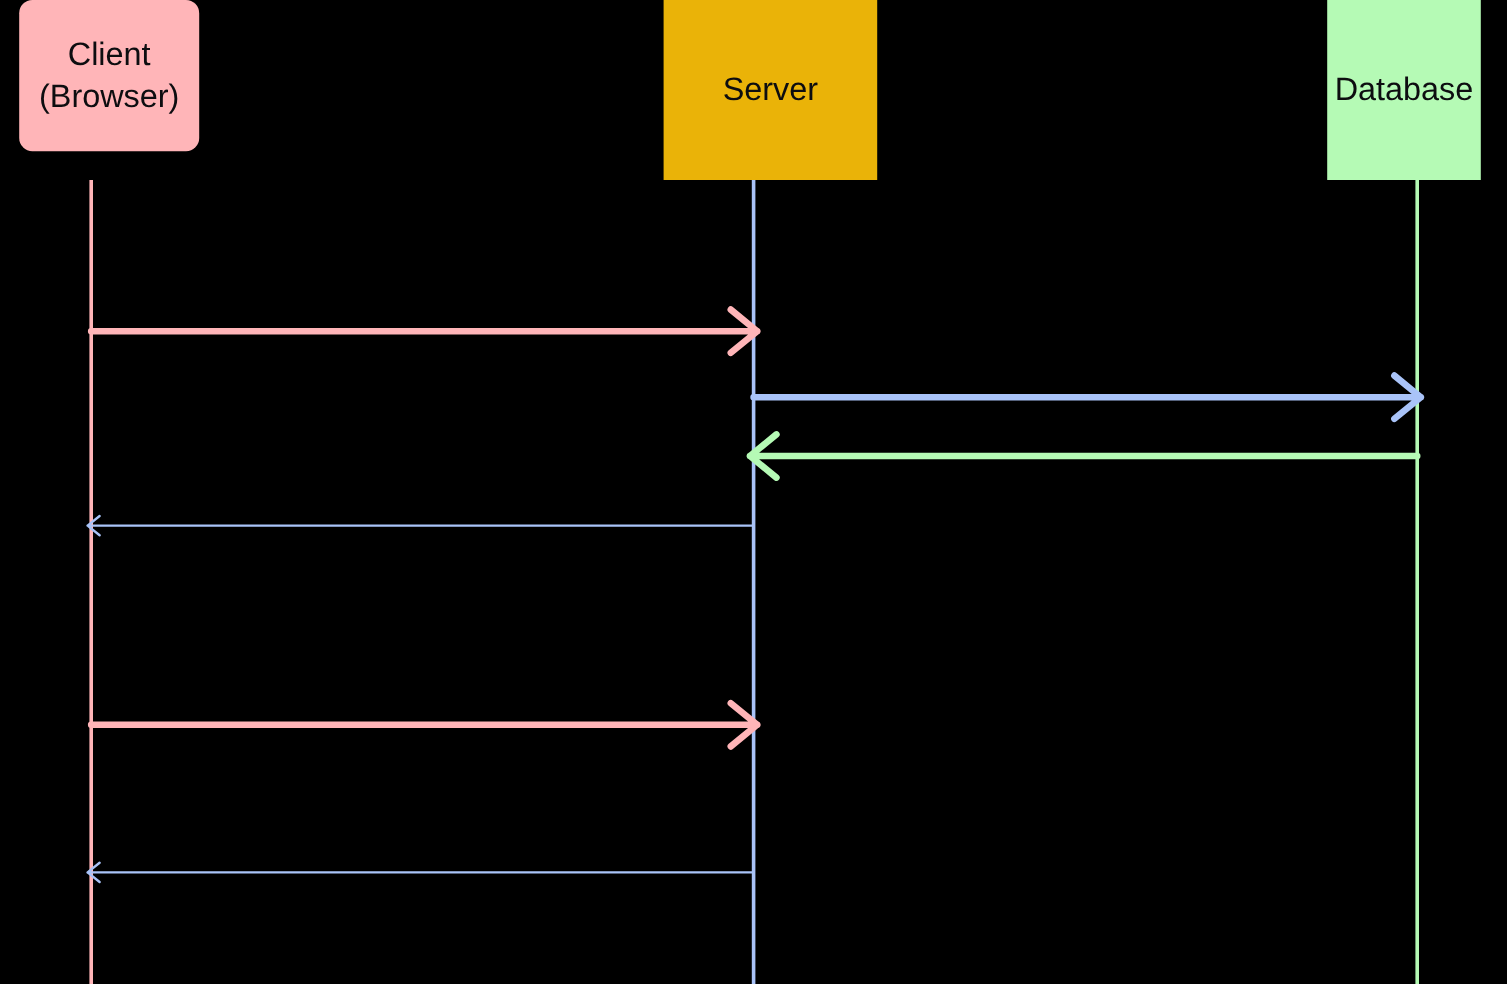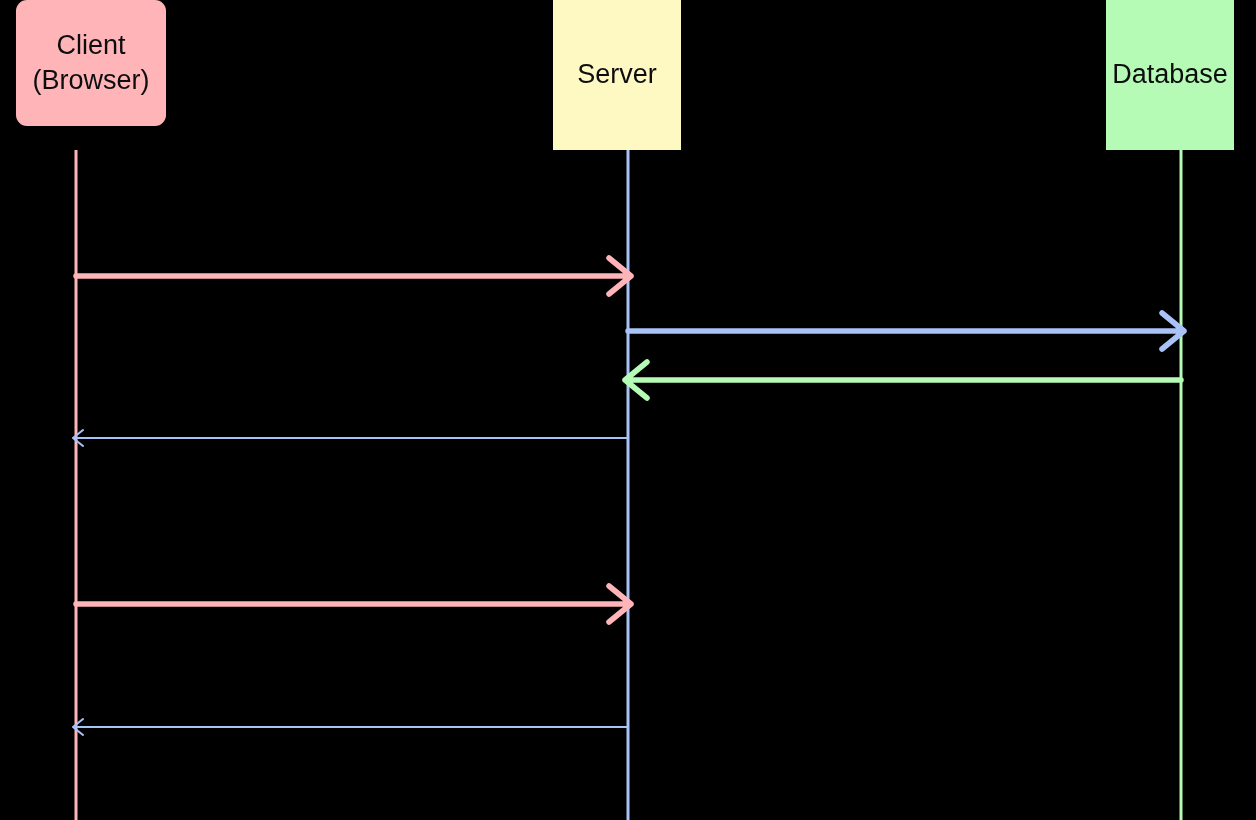--- a/index.html
+++ b/index.html
@@ -52,20 +52,20 @@
       <path d="M 628 438 L 73 438 M 83 430 L 73 438 M 83 446 L 73 438" stroke="#a9c3f8" stroke-width="2" fill="none" stroke-linecap="round"></path>
       <path d="M 76 604 L 631 604 M 609 586 L 631 604 M 609 622 L 631 604" stroke="#ffb5b8" stroke-width="5.5" fill="none" stroke-linecap="round"></path>
       <path d="M 628 727 L 73 727 M 83 719 L 73 727 M 83 735 L 73 727" stroke="#a9c3f8" stroke-width="2" fill="none" stroke-linecap="round"></path>
     </svg>
 
   <div class="actor" style="left: 16px; width: 150px; height: 126px; background: rgb(255, 181, 184); border-radius: 11px;">
     <span class="actor-label">Client
 (Browser)</span>
   </div>
 
-  <div class="actor" style="left: 553px; width: 128px; height: 150px; background: #fef9c3;">
+  <div class="actor" style="left: 553px; width: 178px; height: 150px; background: #eab308;">
     <span class="actor-label">Server</span>
   </div>
 
   <div class="actor" style="left: 1106px; width: 128px; height: 150px; background: rgb(181, 250, 181);">
     <span class="actor-label">Database</span>
   </div>
 </div>
 
 </body></html>

